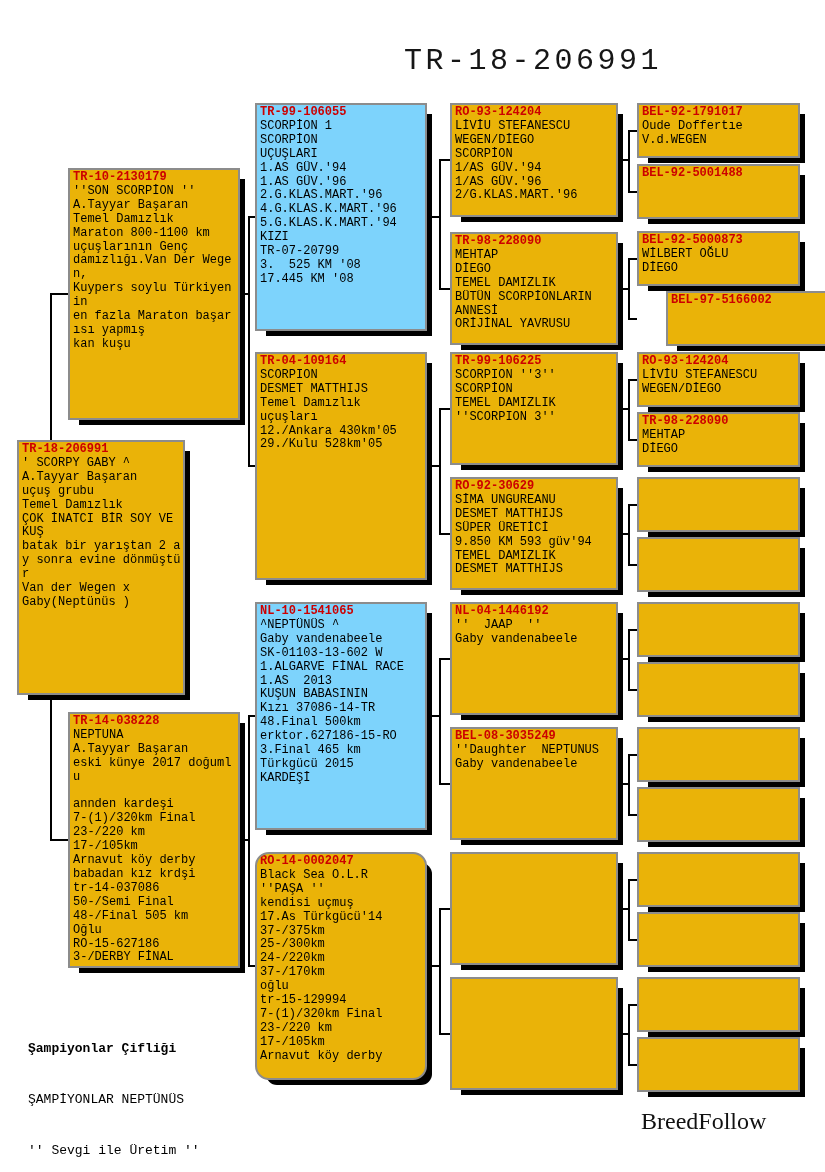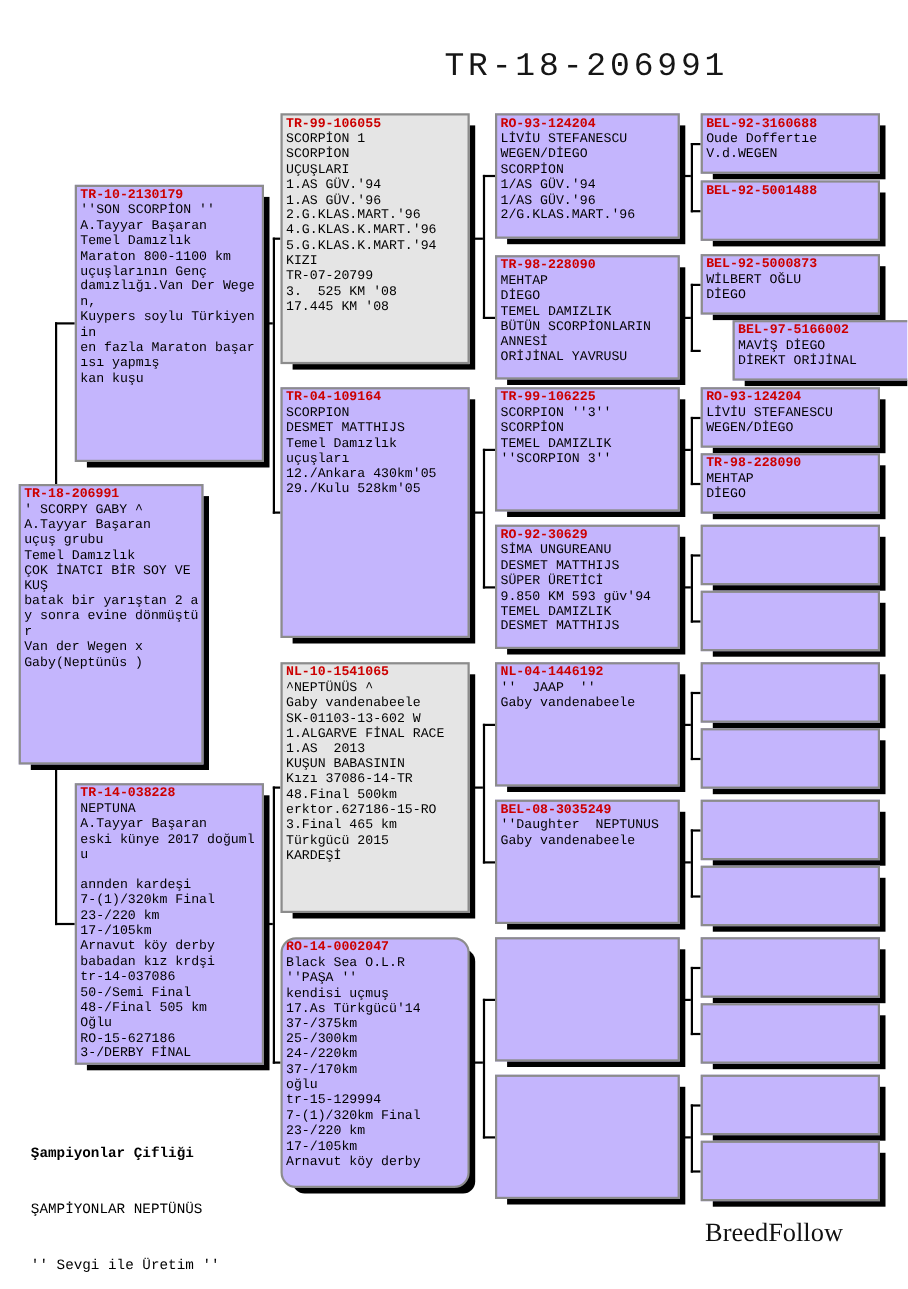--- a/index.html
+++ b/index.html
@@ -6,25 +6,25 @@
   html,body { margin:0; padding:0; background:#ffffff; }
   #canvas {
     position:relative; width:825px; height:1172px; background:#ffffff;
     font-family:"Liberation Mono","DejaVu Sans Mono",monospace; overflow:hidden;
   }
   .page-title {
     position:absolute; left:404px; top:44px; font-size:30px; letter-spacing:3.5px;
     color:#161616; white-space:nowrap; font-family:"Liberation Mono","DejaVu Sans Mono",monospace;
   }
   .pbox {
-    position:absolute; box-sizing:border-box; background:#c4b5fd;
+    position:absolute; box-sizing:border-box; background:#eab308;
     border:2px solid #8c8c8c; box-shadow:8px 8px 0 -3px #000;
     padding:1px 3px; overflow:hidden; z-index:2;
   }
-  .pbox.hl { background:#e5e5e5; }
+  .pbox.hl { background:#7dd3fc; }
   .bid  { color:#cc0000; font-weight:bold; font-size:12px; line-height:13.9px; white-space:pre; }
   .btext{ color:#000;    font-size:12px; line-height:13.9px; white-space:pre; }
   .cline{ position:absolute; background:#000; z-index:1; }
   .contact {
     position:absolute; left:28px; top:1006px; font-size:13px; line-height:17px;
     color:#000; white-space:pre;
   }
   .contact .c0 { font-weight:bold; }
   .watermark {
     position:absolute; left:641px; top:1108px; font-size:24px; color:#111;
@@ -250,36 +250,34 @@
 Gaby vandenabeele</div>
     </div>
     <div class="pbox" style="left: 450px; top: 727px; width: 168px; height: 113px;">
       <div class="bid">BEL-08-3035249</div>
       <div class="btext">''Daughter  NEPTUNUS
 Gaby vandenabeele</div>
     </div>
     <div class="pbox" style="left: 450px; top: 852px; width: 168px; height: 113px;"></div>
     <div class="pbox" style="left: 450px; top: 977px; width: 168px; height: 113px;"></div>
     <div class="pbox" style="left: 637px; top: 103px; width: 163px; height: 55px;">
-      <div class="bid">BEL-92-3160688</div>
+      <div class="bid">BEL-92-1791017</div>
       <div class="btext">Oude Doffertıe
 V.d.WEGEN</div>
     </div>
     <div class="pbox" style="left: 637px; top: 164px; width: 163px; height: 55px;">
       <div class="bid">BEL-92-5001488</div>
     </div>
     <div class="pbox" style="left: 637px; top: 231px; width: 163px; height: 55px;">
       <div class="bid">BEL-92-5000873</div>
       <div class="btext">WİLBERT OĞLU
 DİEGO</div>
     </div>
     <div class="pbox" style="left: 666px; top: 291px; width: 163px; height: 55px;">
       <div class="bid">BEL-97-5166002</div>
-      <div class="btext">MAVİŞ DİEGO
-DİREKT ORİJİNAL</div>
     </div>
     <div class="pbox" style="left: 637px; top: 352px; width: 163px; height: 55px;">
       <div class="bid">RO-93-124204</div>
       <div class="btext">LİVİU STEFANESCU
 WEGEN/DİEGO</div>
     </div>
     <div class="pbox" style="left: 637px; top: 412px; width: 163px; height: 55px;">
       <div class="bid">TR-98-228090</div>
       <div class="btext">MEHTAP
 DİEGO</div>

